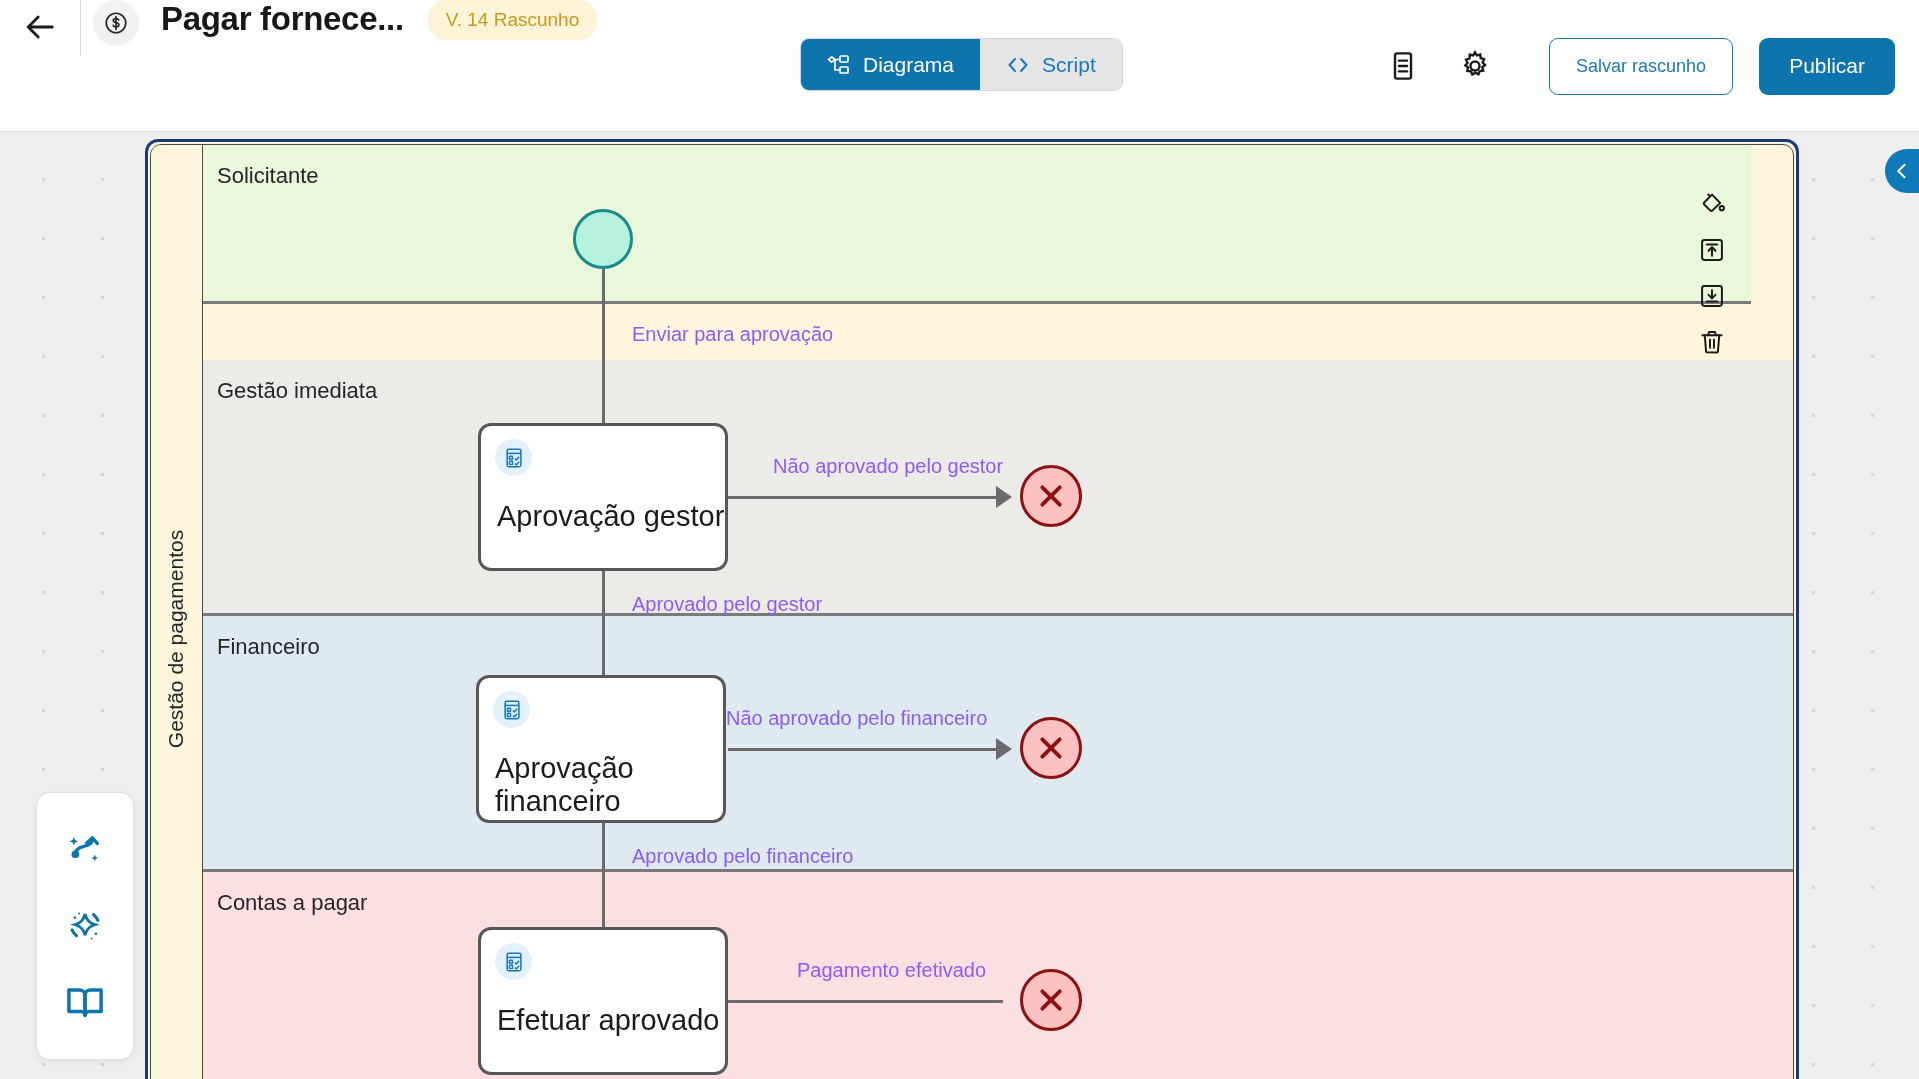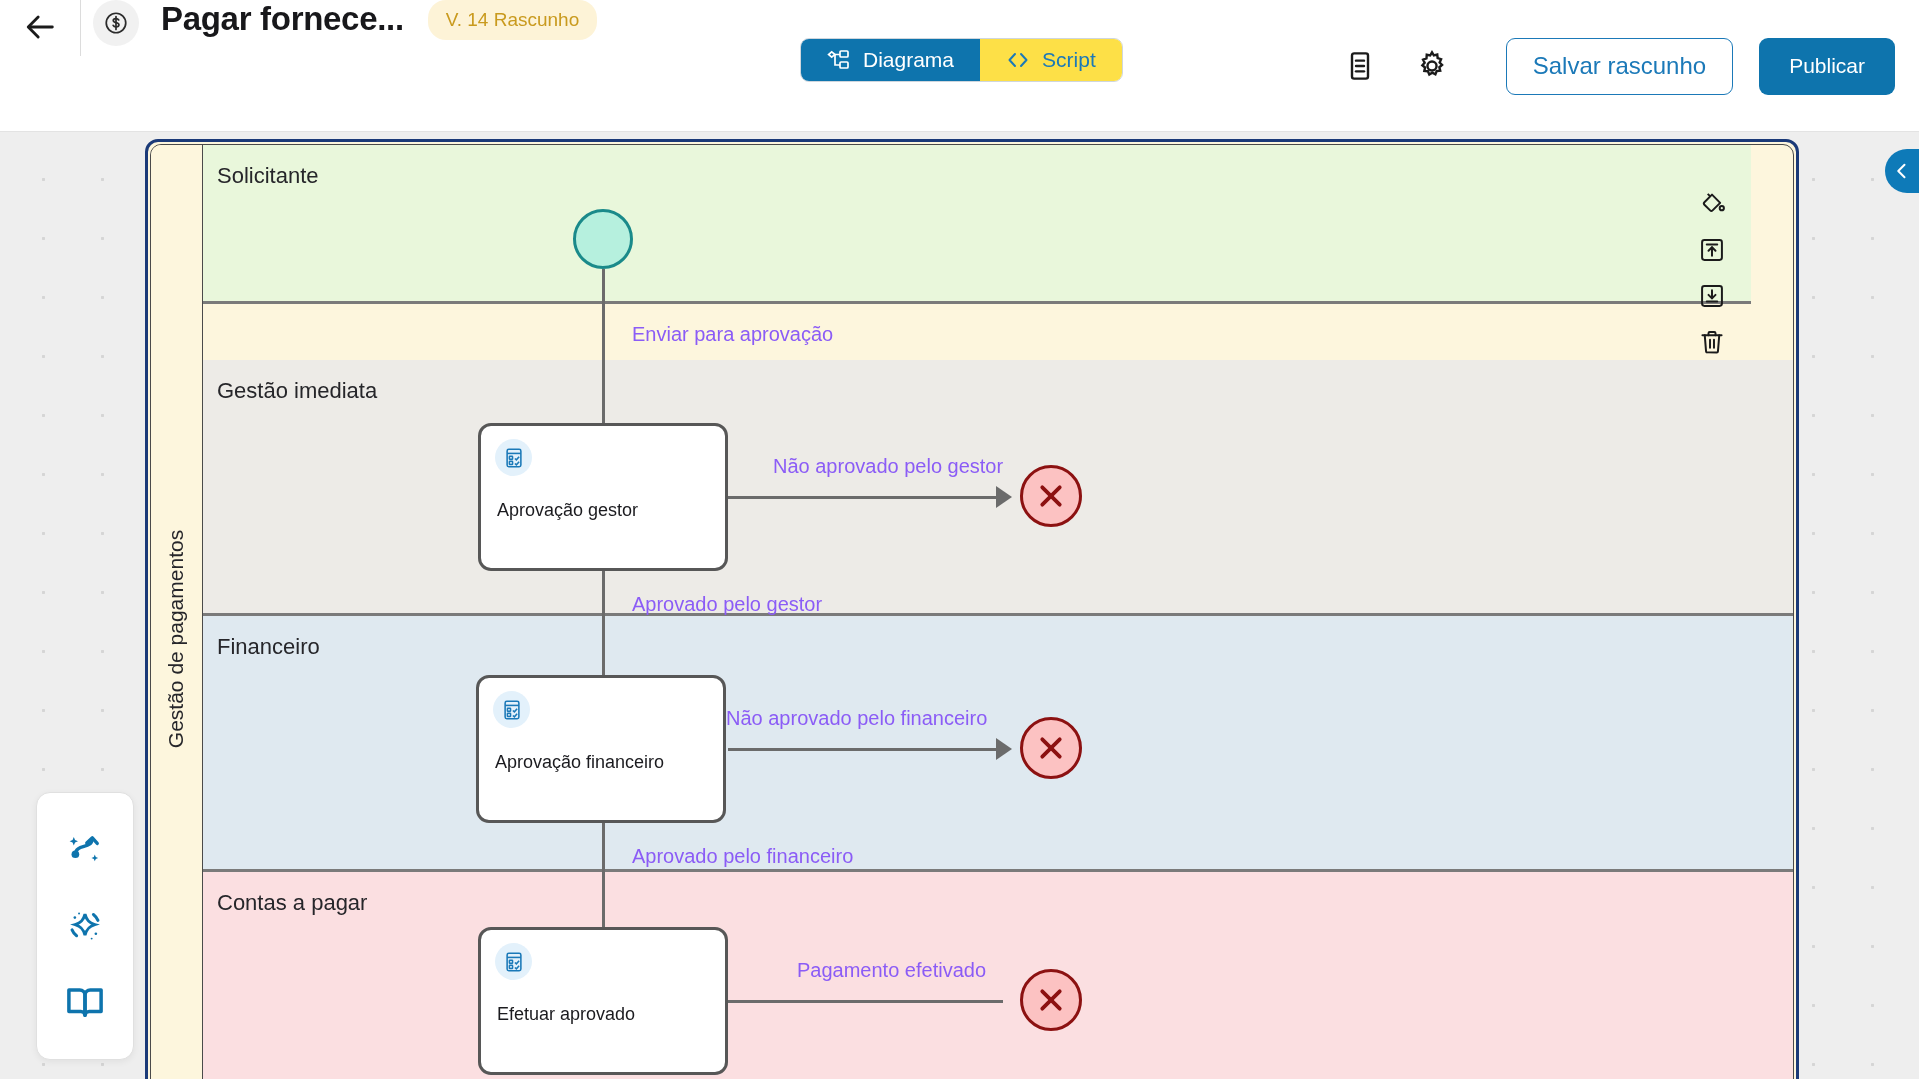--- a/index.html
+++ b/index.html
@@ -43,42 +43,42 @@
     margin-left: 24px;
     background: #fdf3d7; color: #c99a1e;
     border-radius: 18px;
     padding: 9px 18px;
     font-size: 19px; white-space: nowrap;
   }
 
   
   #view-toggle {
     position: absolute; left: 800px; top: 38px;
-    height: 44px; display: flex;
+    height: 53px; display: flex;
     border: 1px solid #cfd6dd; border-radius: 9px;
     overflow: hidden; background: #fff;
   }
   #view-toggle .seg {
     display: flex; align-items: center; gap: 12px;
     padding: 0 26px; font-size: 21px; cursor: pointer;
-    color: #1b79b8; background: #fde047;
+    color: #1b79b8; background: #e5e5e5;
   }
   #view-toggle .seg.active { background: #0e74ad; color: #fff; }
 
   .hdr-right { position: absolute; right: 0; top: 0; height: 132px;
                display: flex; align-items: center; gap: 0; }
   .icon-btn {
     width: 56px; height: 56px; margin-right: 16px;
     display: flex; align-items: center; justify-content: center;
     cursor: pointer; border-radius: 6px;
   }
   #save-draft-btn {
     border: 1px solid #1b79b8; color: #1b79b8; background: #fff;
     border-radius: 9px; height: 57px; padding: 0 26px;
-    font-size: 24px; display: flex; align-items: center;
+    font-size: 18px; display: flex; align-items: center;
     cursor: pointer; margin-left: 30px;
   }
   #publish-btn {
     background: #0e74ad; color: #fff; border: none;
     border-radius: 9px; height: 57px; padding: 8px 30px;
     font-size: 21px; display: flex; align-items: center;
     cursor: pointer; margin-left: 26px; margin-right: 24px;
     font-weight: 400;
   }
 
@@ -149,21 +149,21 @@
     border-radius: 13px;
   }
   .task .tsk-icon {
     position: absolute; left: 14px; top: 13px;
     width: 37px; height: 37px; border-radius: 50%;
     background: #e3f1fb;
     display: flex; align-items: center; justify-content: center;
   }
   .task .tsk-label {
     position: absolute; left: 16px; top: 74px;
-    font-size: 18px; color: #1b1b1f;
+    font-size: 29px; color: #1b1b1f;
   }
 
   .vline { position: absolute; width: 3px; background: #6b6b6b; }
   .hline { position: absolute; height: 3px; background: #6b6b6b; }
   .arrow-down {
     position: absolute; width: 0; height: 0;
     border-left: 11px solid transparent;
     border-right: 11px solid transparent;
     border-top: 16px solid #6b6b6b;
   }

